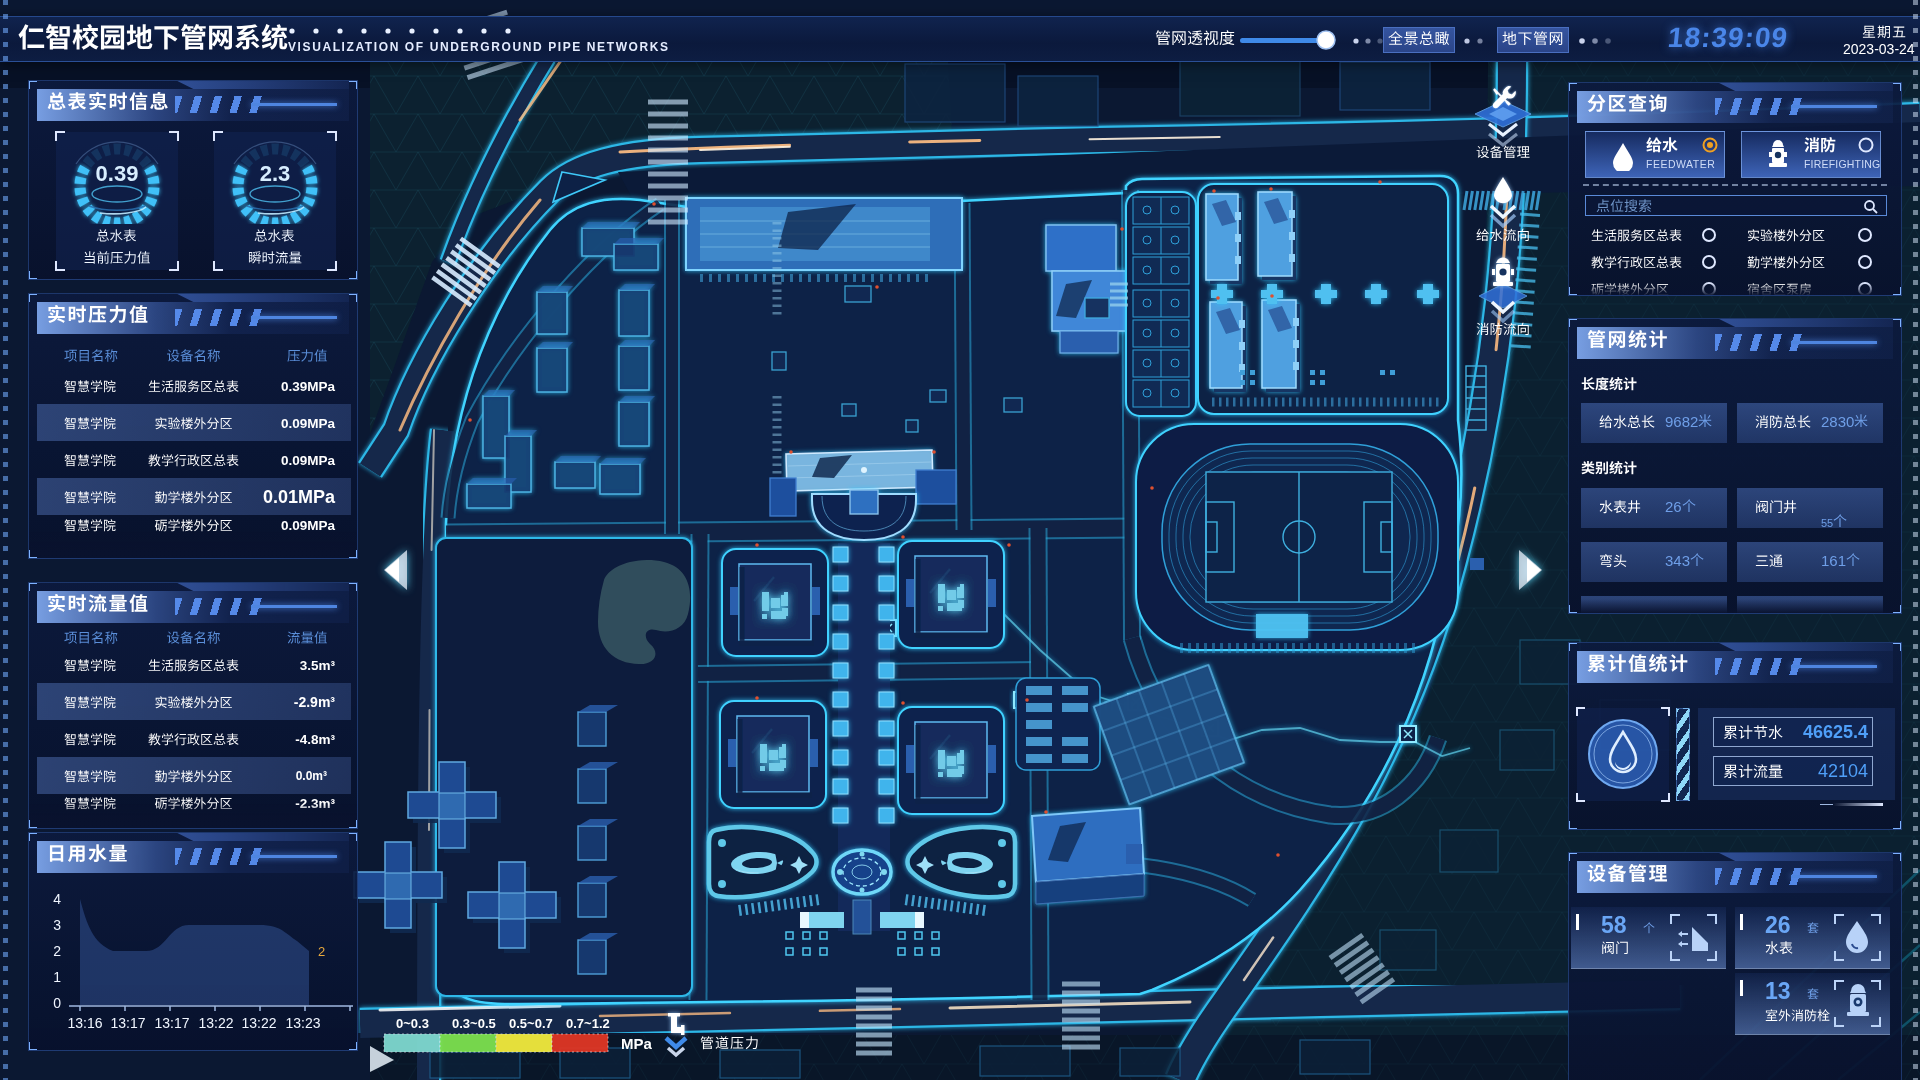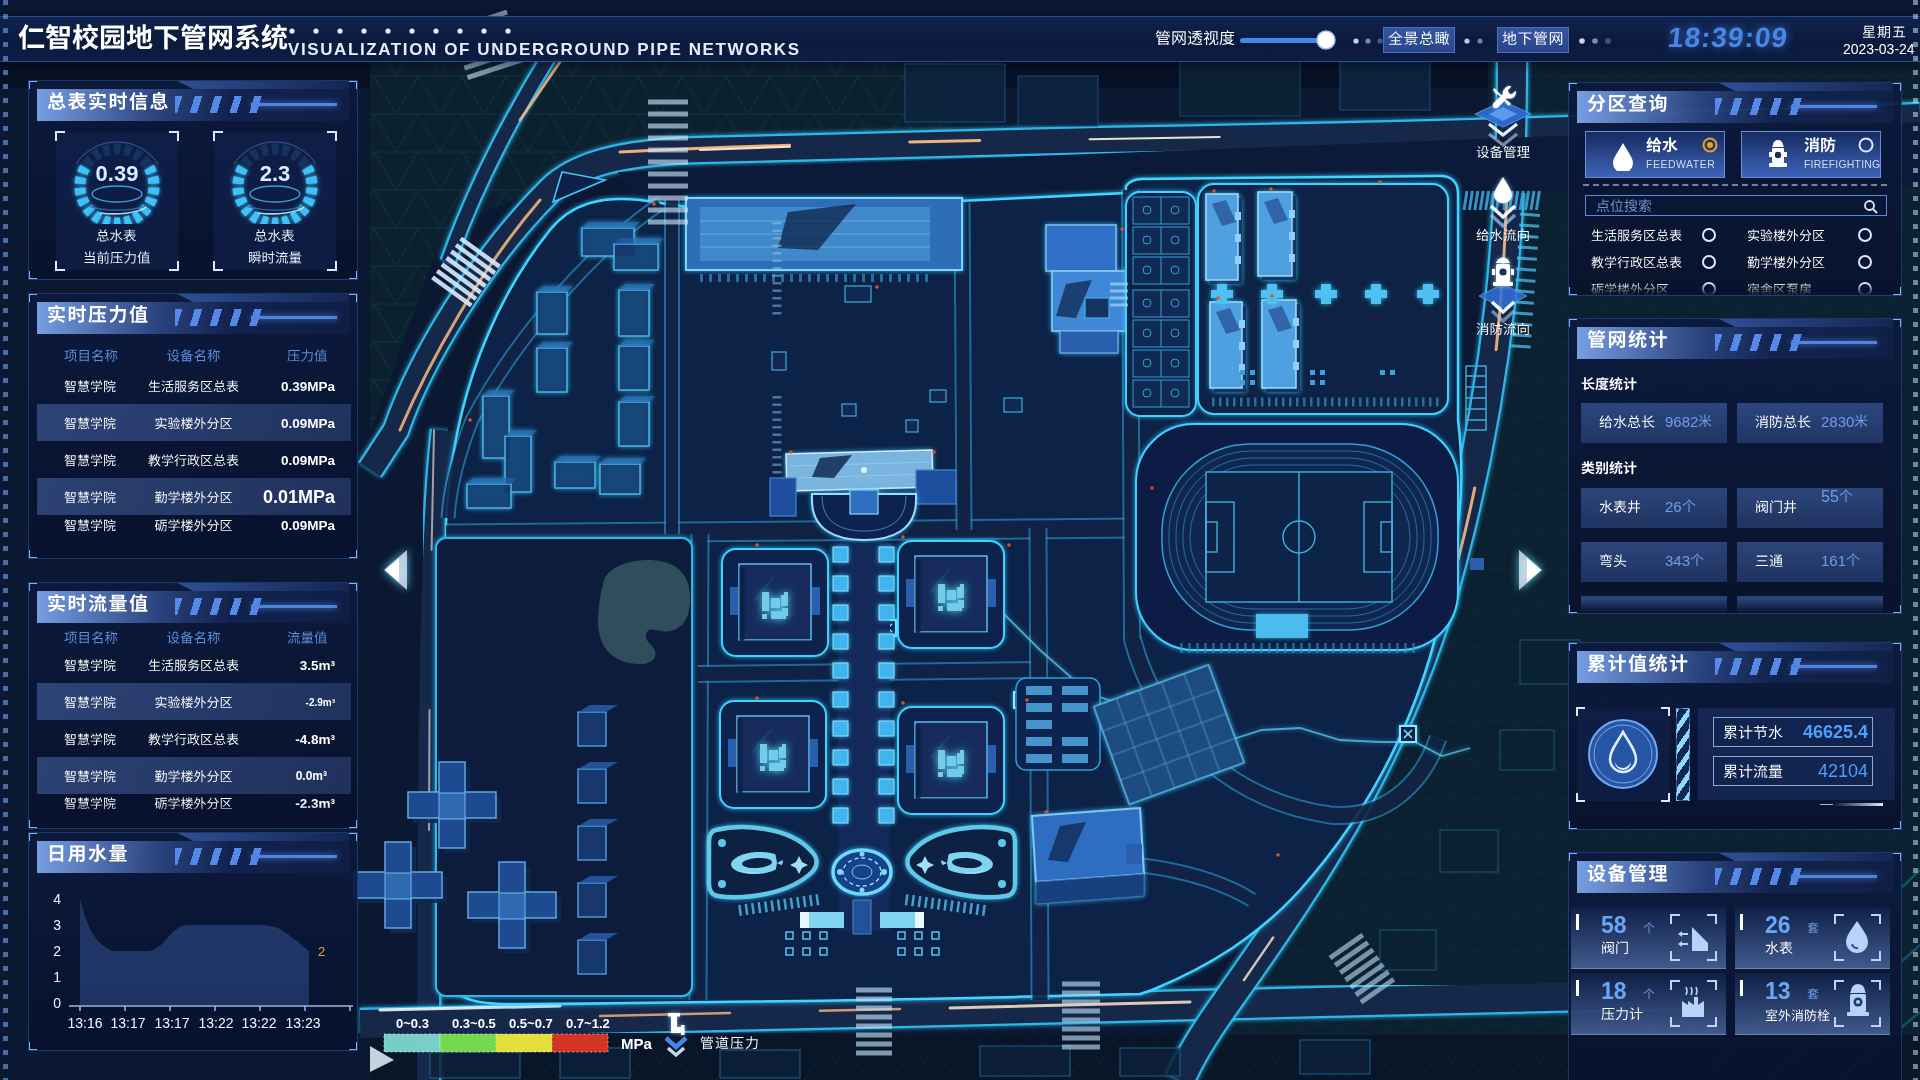--- a/index.html
+++ b/index.html
@@ -1080,21 +1080,21 @@
 <circle cx="53" cy="5" r="2.6" fill="#e8f0ff"></circle>
 <circle cx="77" cy="5" r="2.6" fill="#e8f0ff"></circle>
 <circle cx="101" cy="5" r="2.6" fill="#e8f0ff"></circle>
 <circle cx="125" cy="5" r="2.6" fill="#e8f0ff"></circle>
 <circle cx="149" cy="5" r="2.6" fill="#e8f0ff"></circle>
 <circle cx="173" cy="5" r="2.6" fill="#e8f0ff"></circle>
 <circle cx="197" cy="5" r="2.6" fill="#e8f0ff"></circle>
 <circle cx="221" cy="5" r="2.6" fill="#e8f0ff"></circle>
 </svg>
 
-<div class="abs" style="left:288px;top:40px;z-index:16;font-size:17px;font-weight:bold;color:#e4ecff;letter-spacing:1.6px">VISUALIZATION OF UNDERGROUND PIPE NETWORKS</div>
+<div class="abs" style="left:288px;top:40px;z-index:16;font-size:12px;font-weight:bold;color:#e4ecff;letter-spacing:1.6px">VISUALIZATION OF UNDERGROUND PIPE NETWORKS</div>
 
 <div class="abs" style="left:1155px;top:30px;z-index:16"><svg width="81" height="19" viewBox="0 0 81 19" style="vertical-align:-5px;">
         <g fill="#ffffff" transform="translate(0,13.8)">
           <g transform="scale(0.0160,-0.0160)">
             <use href="#r7BA1" x="0"></use>
             <use href="#r7F51" x="1000"></use>
             <use href="#r900F" x="2000"></use>
             <use href="#r89C6" x="3000"></use>
             <use href="#r5EA6" x="4000"></use>
           </g>
@@ -1520,21 +1520,21 @@
               <g transform="scale(0.0130,-0.0130)">
                 <use href="#r5B9E" x="0"></use>
                 <use href="#r9A8C" x="1000"></use>
                 <use href="#r697C" x="2000"></use>
                 <use href="#r5916" x="3000"></use>
                 <use href="#r5206" x="4000"></use>
                 <use href="#r533A" x="5000"></use>
               </g>
             </g>
           </svg></span>
-        <span style="right:16px;font-size:10px;color:#fff;font-weight:bold">-2.9m³</span>
+        <span style="right:16px;font-size:14px;color:#fff;font-weight:bold">-2.9m³</span>
       </div>
 <div class="trow" style="top:137px">
         <span style="left:27px"><svg width="53" height="15" viewBox="0 0 53 15" style="vertical-align:-4px;">
             <g fill="#ffffff" transform="translate(0,11.2)">
               <g transform="scale(0.0130,-0.0130)">
                 <use href="#r667A" x="0"></use>
                 <use href="#r6167" x="1000"></use>
                 <use href="#r5B66" x="2000"></use>
                 <use href="#r9662" x="3000"></use>
               </g>
@@ -1919,21 +1919,21 @@
 <div class="chip" style="left:168px;top:169px">
         <span class="abs" style="left:18px;top:11px"><svg width="43" height="17" viewBox="0 0 43 17" style="vertical-align:-4px;">
             <g fill="#ffffff" transform="translate(0,12.0)">
               <g transform="scale(0.0140,-0.0140)">
                 <use href="#r9600" x="0"></use>
                 <use href="#r95E8" x="1000"></use>
                 <use href="#r4E95" x="2000"></use>
               </g>
             </g>
           </svg></span>
-        <span class="abs" style="left:84px;top:0;font-size:16px;color:#6f9fe8">55<svg width="15" height="17" viewBox="0 0 15 17" style="vertical-align:-4px;">
+        <span class="abs" style="left:84px;top:26px;font-size:11px;color:#6f9fe8">55<svg width="15" height="17" viewBox="0 0 15 17" style="vertical-align:-4px;">
             <g fill="#6f9fe8" transform="translate(0,12.0)">
               <g transform="scale(0.0140,-0.0140)">
                 <use href="#r4E2A" x="0"></use>
               </g>
             </g>
           </svg></span>
       </div>
 <div class="chip" style="left:12px;top:223px">
         <span class="abs" style="left:18px;top:11px"><svg width="29" height="17" viewBox="0 0 29 17" style="vertical-align:-4px;">
             <g fill="#ffffff" transform="translate(0,12.0)">
@@ -2101,45 +2101,20 @@
               </g>
             </g>
           </svg></span>
         <div class="ibx">
           <svg class="abs" style="left:4px;top:3px" width="40" height="40" viewBox="0 0 40 40">
             <path d="M19,4 C13,13 8,19 8,25 A11,11 0 0 0 30,25 C30,19 25,13 19,4 Z" fill="#b8d2f8"></path>
             <path d="M14,27 a5,5 0 0 0 6,4" stroke="#2a4a8e" stroke-width="2" fill="none"></path>
           </svg>
         </div>
       </div>
-<div class="dev" style="left:2px;top:120px">
-        <span class="abs num" style="left:30px;top:5px">18</span>
-        <span class="abs" style="left:72px;top:11px"><svg width="13" height="14" viewBox="0 0 13 14" style="vertical-align:-4px;">
-            <g fill="#6f9fe8" transform="translate(0,10.3)">
-              <g transform="scale(0.0120,-0.0120)">
-                <use href="#r4E2A" x="0"></use>
-              </g>
-            </g>
-          </svg></span>
-        <span class="abs" style="left:30px;top:33px"><svg width="43" height="17" viewBox="0 0 43 17" style="vertical-align:-4px;">
-            <g fill="#ffffff" transform="translate(0,12.0)">
-              <g transform="scale(0.0140,-0.0140)">
-                <use href="#r538B" x="0"></use>
-                <use href="#r529B" x="1000"></use>
-                <use href="#r8BA1" x="2000"></use>
-              </g>
-            </g>
-          </svg></span>
-        <div class="ibx">
-          <svg class="abs" style="left:4px;top:3px" width="40" height="40" viewBox="0 0 40 40">
-            <path d="M8,34 V18 l6,4 V18 l6,4 V14 h4 v8 l6,-4 v16 Z" fill="#b8d2f8"></path>
-            <path d="M12,12 q2,-4 0,-8 M17,12 q2,-4 0,-8 M22,12 q2,-4 0,-8" stroke="#b8d2f8" stroke-width="1.6" fill="none"></path>
-          </svg>
-        </div>
-      </div>
 <div class="dev" style="left:166px;top:120px">
         <span class="abs num" style="left:30px;top:5px">13</span>
         <span class="abs" style="left:72px;top:11px"><svg width="13" height="14" viewBox="0 0 13 14" style="vertical-align:-4px;">
             <g fill="#6f9fe8" transform="translate(0,10.3)">
               <g transform="scale(0.0120,-0.0120)">
                 <use href="#r5957" x="0"></use>
               </g>
             </g>
           </svg></span>
         <span class="abs" style="left:30px;top:33px"><svg width="66" height="15" viewBox="0 0 66 15" style="vertical-align:-4px;">

